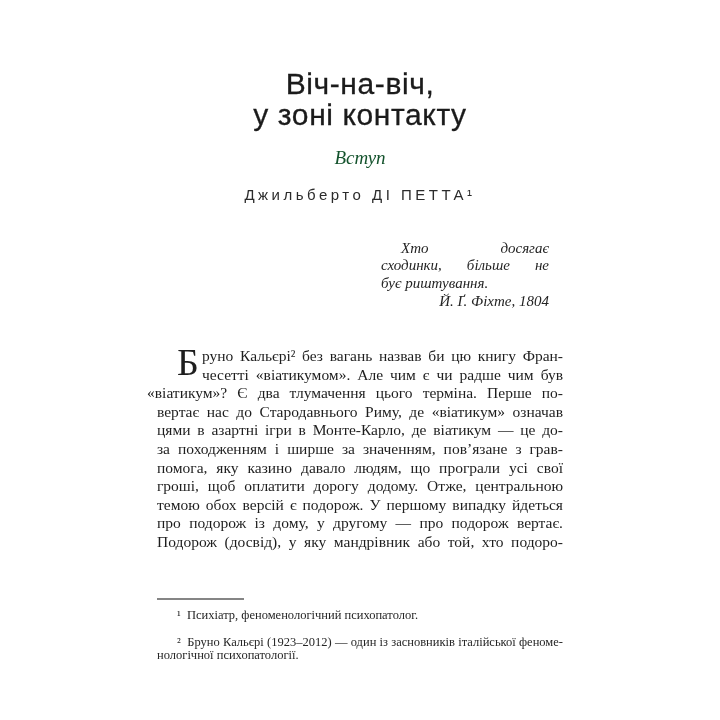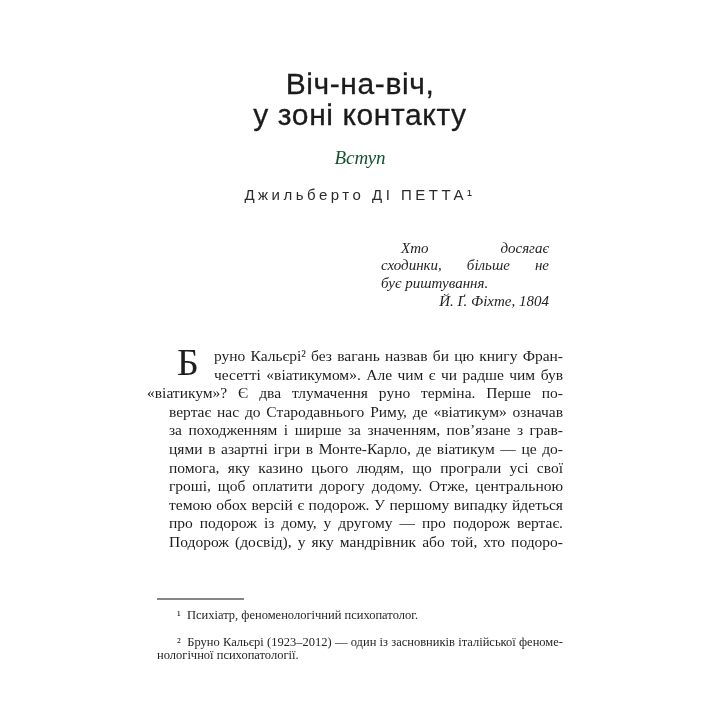--- a/index.html
+++ b/index.html
@@ -43,21 +43,21 @@
   .epi-line.last  { text-align:right; text-align-last:left; }
   .epi-attr { margin-top:1px; line-height:17.3px; text-align:right; }
   
   .body-block {
     position:absolute; left:157px; top:347px; width:406px;
     font-family:"Liberation Serif", serif;
     font-size:15.5px; color:#1e1e1e;
   }
   .bl {
     line-height:18.6px; height:18.6px; overflow:hidden;
-    text-align:justify; text-align-last:justify;margin-left:12px;
+    text-align:justify; text-align-last:justify;
   }
   .bl.dc { padding-left:45px; }
   .bl.hang { margin-left:-10px; width:calc(100% + 10px); }
   .dropcap {
     position:absolute; left:20px; top:-4px;
     font-family:"Liberation Serif", serif;
     font-size:38px; line-height:38px; color:#1e1e1e;
   }
   
   .fn-rule {
@@ -102,25 +102,25 @@
     <div class="epi-line first">Хто досягає останньої</div>
     <div class="epi-line">сходинки, більше не потре-</div>
     <div class="epi-line last">бує риштування.</div>
     <div class="epi-attr">Й. Ґ. Фіхте, 1804</div>
   </div>
 
   <div class="body-block">
     <span class="dropcap">Б</span>
     <div class="bl dc">руно Кальєрі² без вагань назвав би цю книгу Фран-</div>
     <div class="bl dc">чесетті «віатикумом». Але чим є чи радше чим був</div>
-    <div class="bl hang">«віатикум»? Є два тлумачення руно терміна. Перше по-</div>
+    <div class="bl hang">«віатикум»? Є два тлумачення цього терміна. Перше по-</div>
     <div class="bl">вертає нас до Стародавнього Риму, де «віатикум» означав</div>
+    <div class="bl">цями в азартні ігри в Монте-Карло, де віатикум — це до-</div>
     <div class="bl">за походженням і ширше за значенням, пов’язане з грав-</div>
-    <div class="bl">цями в азартні ігри в Монте-Карло, де віатикум — це до-</div>
-    <div class="bl">помога, яку казино цього людям, що програли усі свої</div>
+    <div class="bl">помога, яку казино давало людям, що програли усі свої</div>
     <div class="bl">гроші, щоб оплатити дорогу додому. Отже, центральною</div>
     <div class="bl">темою обох версій є подорож. У першому випадку йдеться</div>
     <div class="bl">про подорож із дому, у другому — про подорож вертає.</div>
     <div class="bl">Подорож (досвід), у яку мандрівник або той, хто подоро-</div>
   </div>
 
   <div class="fn-rule"></div>
 
   <div class="footnotes">
     <div class="fn1">

